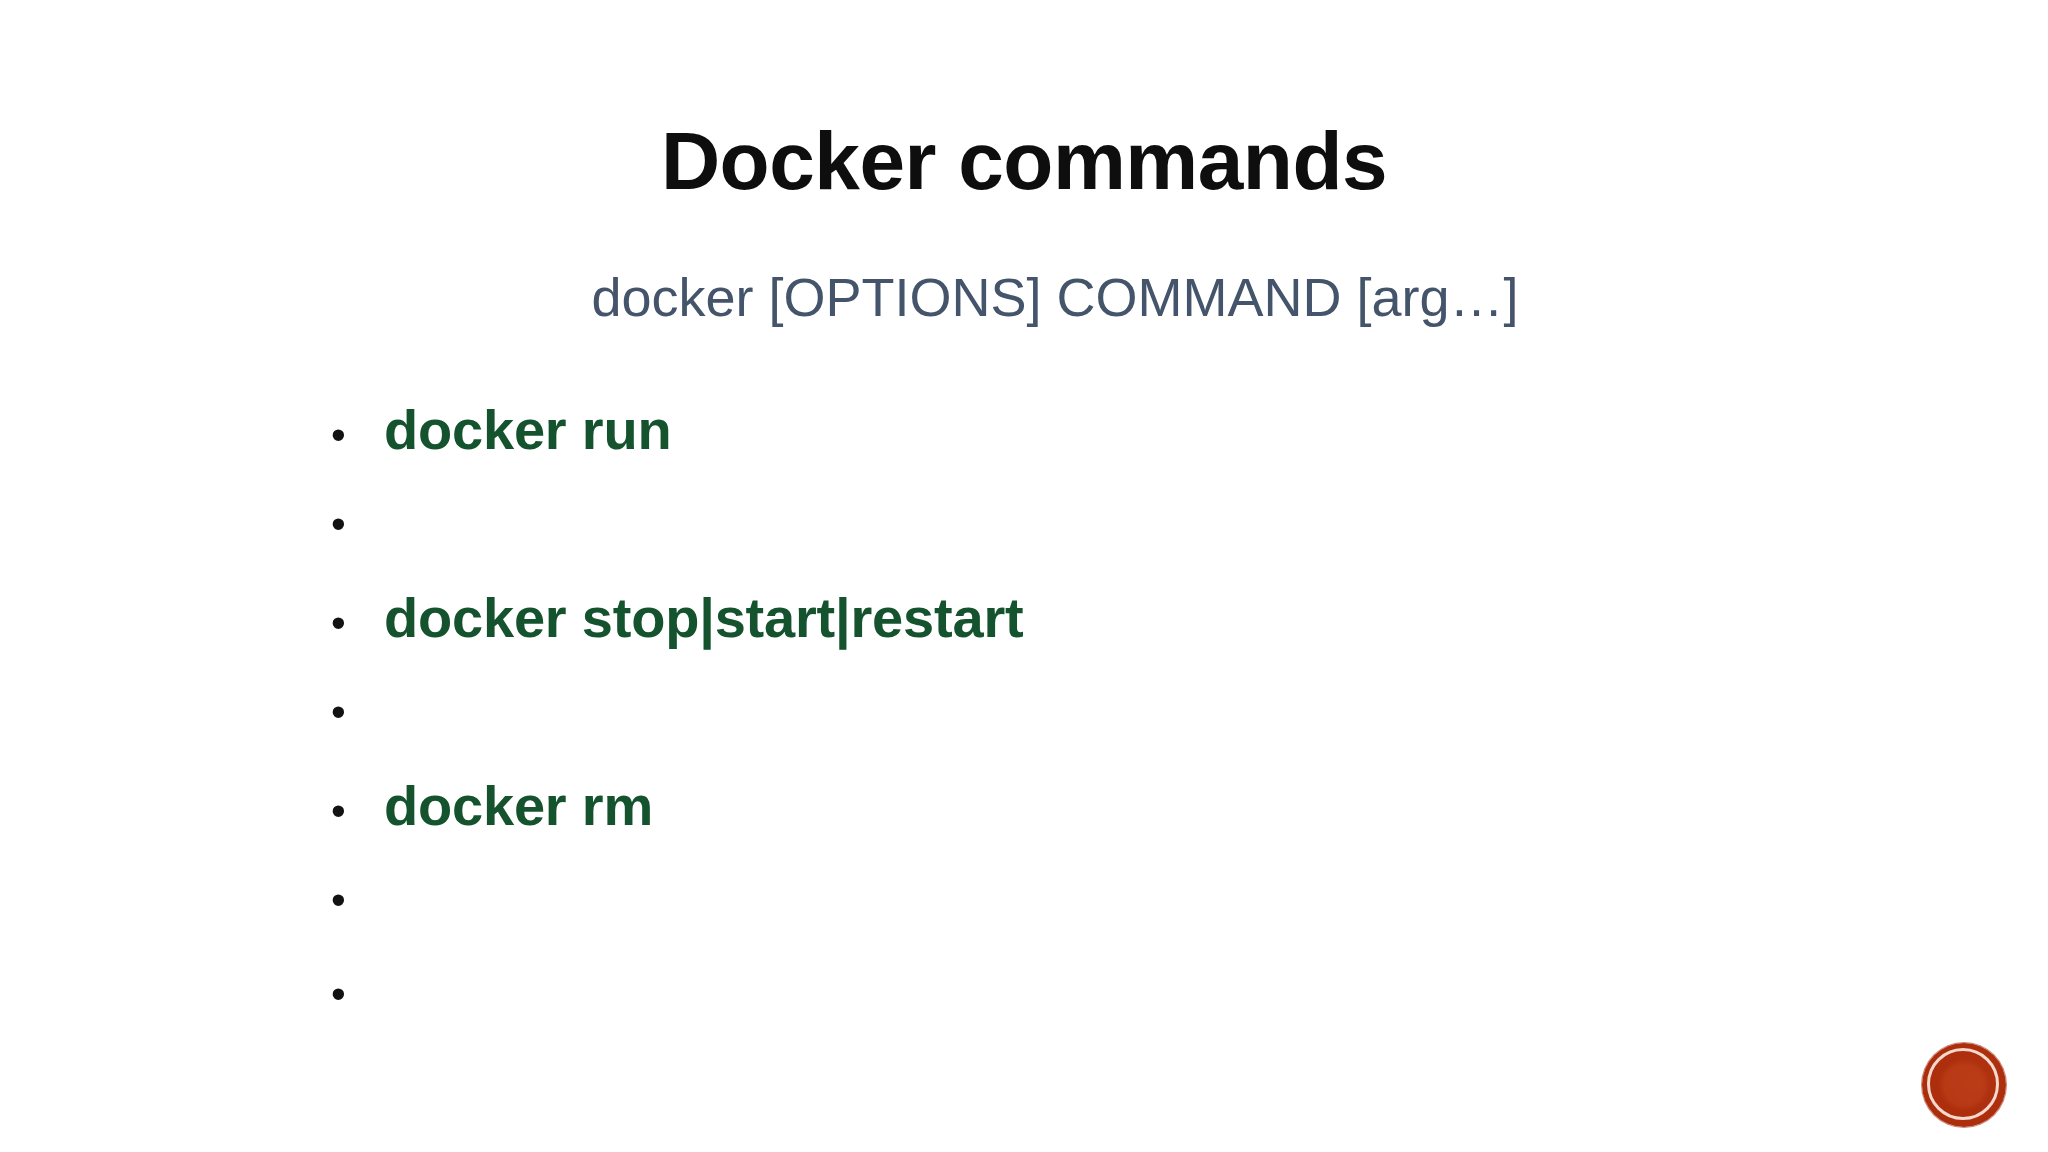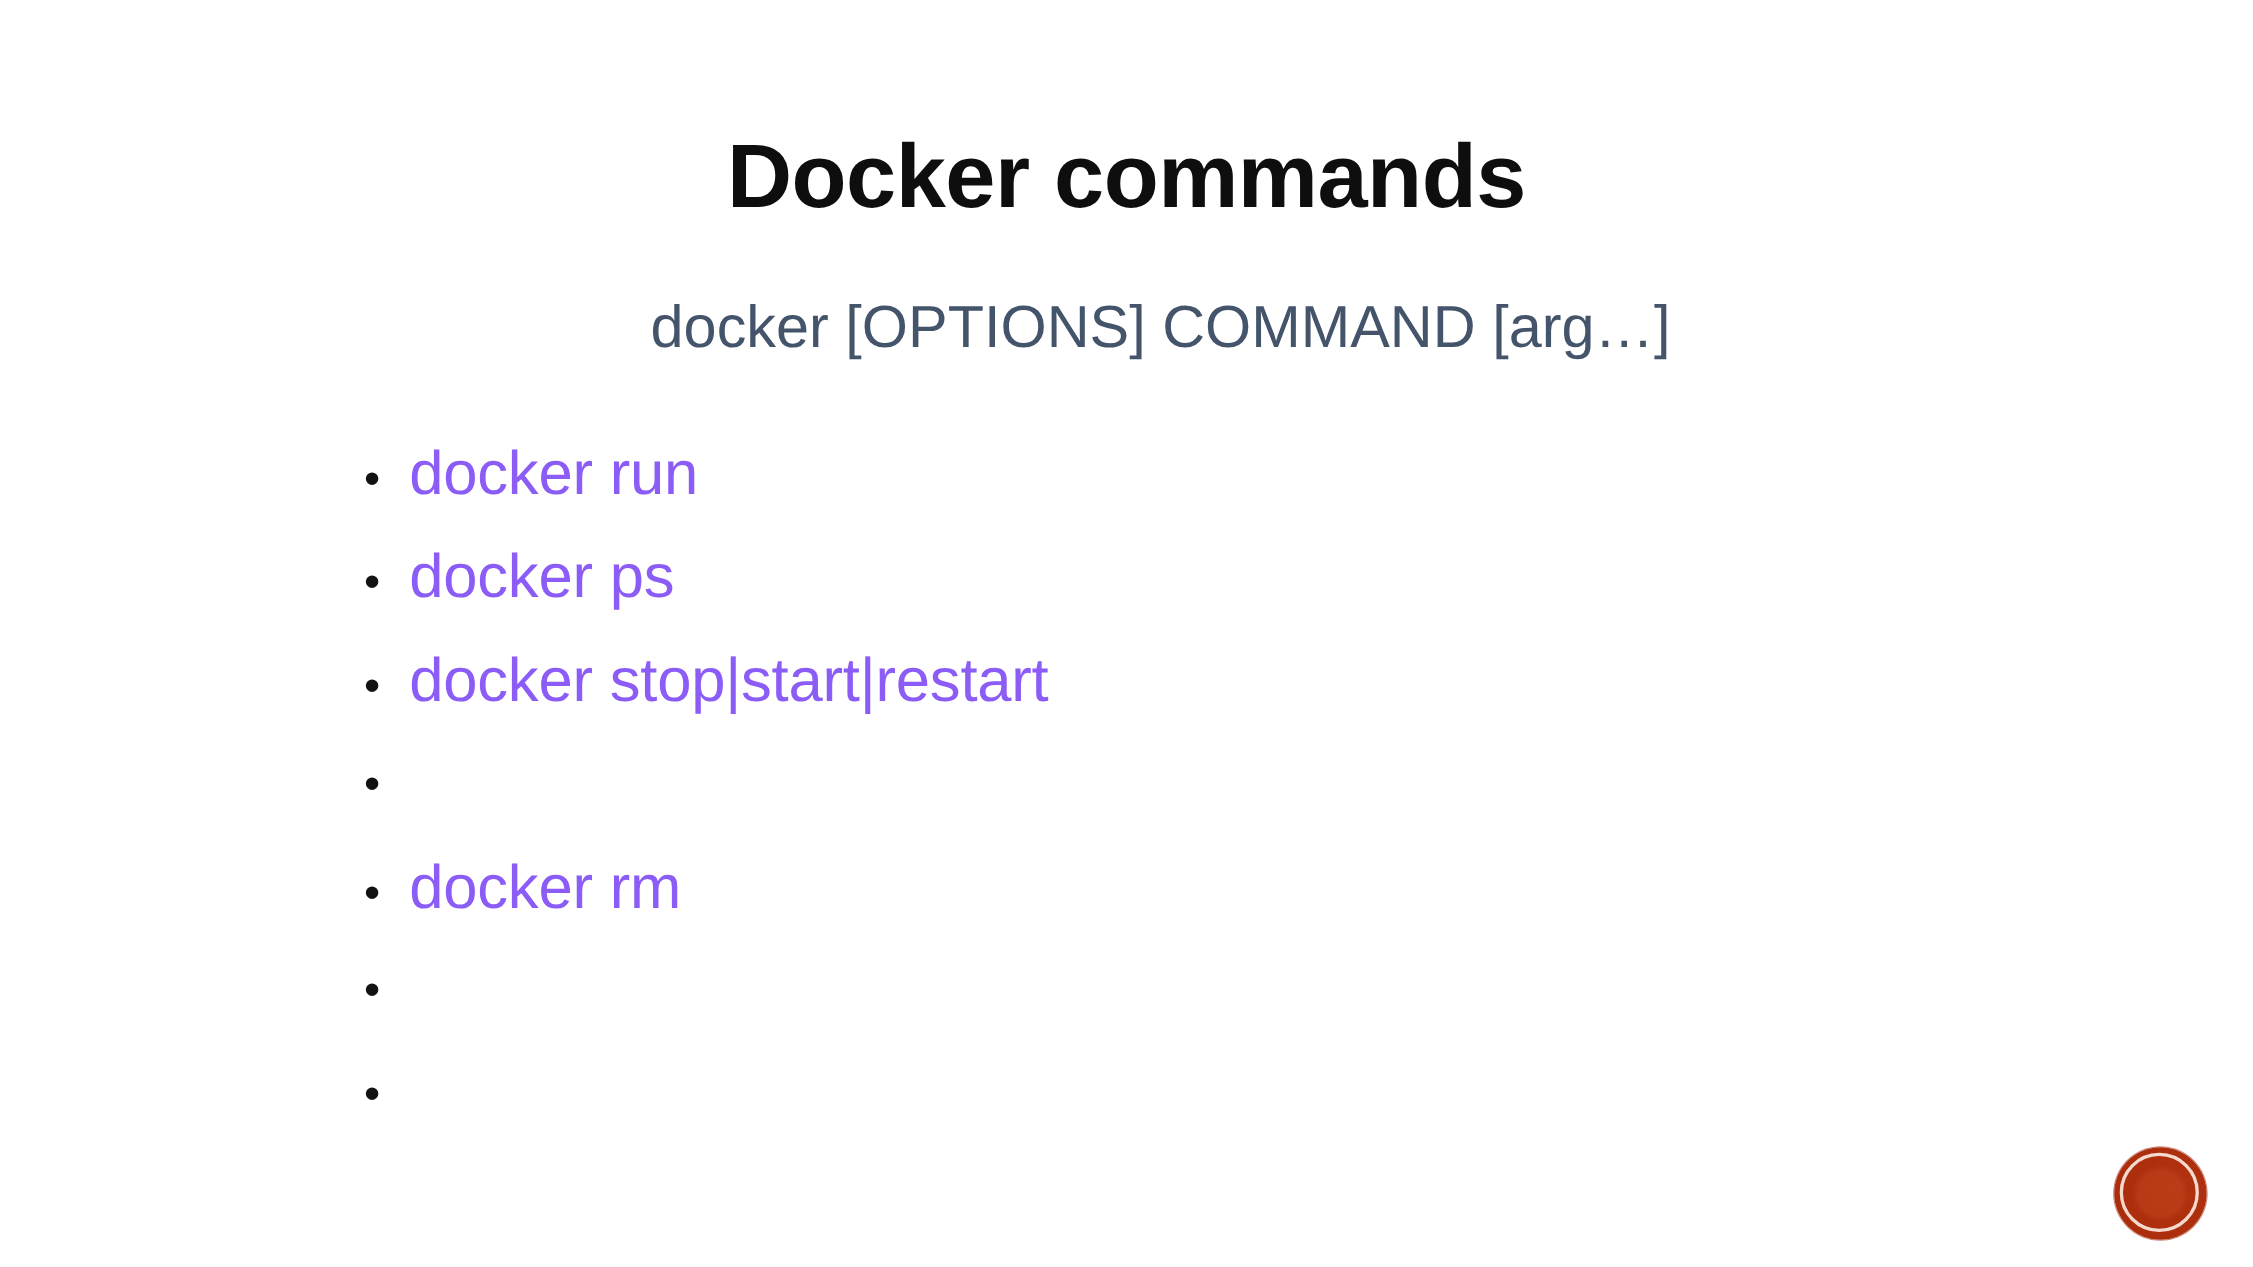--- a/index.html
+++ b/index.html
@@ -76,24 +76,25 @@
     font-size: 42px;
     line-height: 94px;
     color: #121212;
     text-align: left;
     padding-left: 9px;
     box-sizing: border-box;
   }
 
   .bullet-text {
     font-size: 56px;
-    font-weight: 400;
+    font-weight: 700;
     line-height: 94px;
-    color: #8b5cf6;
+    color: #14532d;
     letter-spacing: -0.2px;
+    margin-left: 12px;
   }
 
   
   .corner-logo {
     position: absolute;
     left: 1922px;
     top: 1043px;
     width: 84px;
     height: 84px;
     border-radius: 50%;
@@ -131,21 +132,20 @@
 
   <div class="slide-subtitle">docker [OPTIONS] COMMAND [arg…]</div>
 
   <ul class="bullet-list" id="bullet-list">
       <li class="bullet-item">
         <span class="bullet-marker">•</span>
         <span class="bullet-text">docker run</span>
       </li>
       <li class="bullet-item">
         <span class="bullet-marker">•</span>
-        <span class="bullet-text">docker ps</span>
       </li>
       <li class="bullet-item">
         <span class="bullet-marker">•</span>
         <span class="bullet-text">docker stop|start|restart</span>
       </li>
       <li class="bullet-item">
         <span class="bullet-marker">•</span>
       </li>
       <li class="bullet-item">
         <span class="bullet-marker">•</span>

